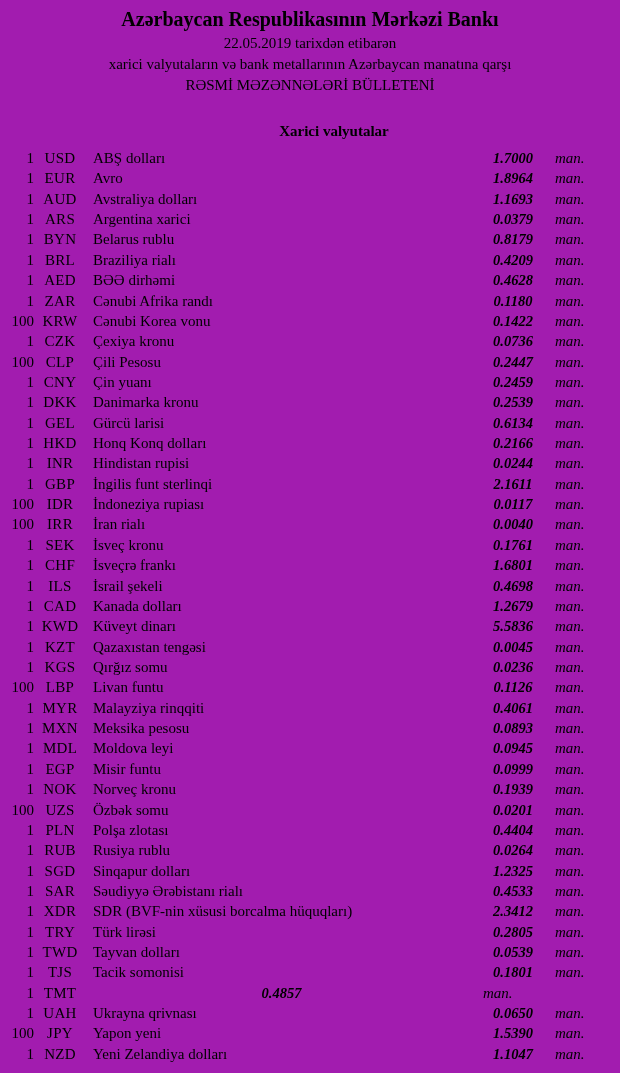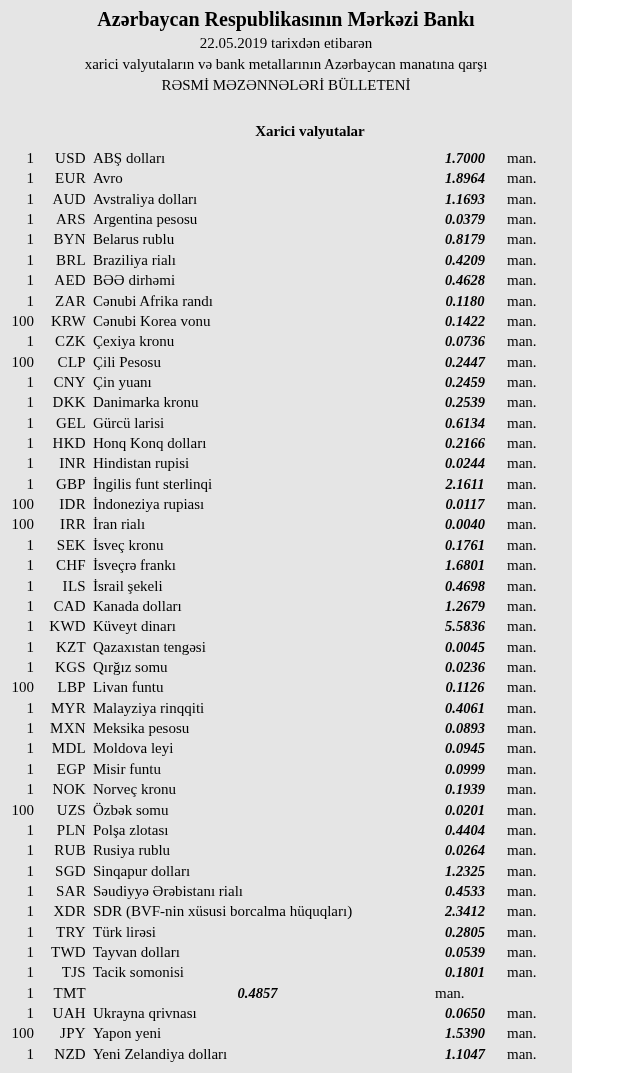--- a/index.html
+++ b/index.html
@@ -3,23 +3,23 @@
 <meta charset="utf-8">
 <style>
   html, body {
     margin: 0;
     padding: 0;
     background: #ffffff;
     color: #000000;
     font-family: "Liberation Serif", "DejaVu Serif", serif;
   }
   .page {
-    width: 572px;
+    width: 620px;
     height: 1073px;
-    background: #e5e5e5;
+    background: #a21caf;
     overflow: hidden;
     box-sizing: border-box;
   }
   .doc-header {
     text-align: center;
     padding-top: 5px;
   }
   .doc-title {
     font-size: 20px;
     font-weight: bold;
@@ -47,37 +47,38 @@
     grid-template-columns: 34px 52px 1fr 72px 43px;
     height: 20.36px;
     line-height: 20.36px;
     font-size: 15px;
     align-items: baseline;
   }
   .qty {
     text-align: right;
   }
   .code {
-    text-align: right;
+    text-align: center;
     letter-spacing: 0.3px;
     font-family: Liberation Serif, serif;
   }
   .name {
     padding-left: 7px;
     white-space: nowrap;
     overflow: hidden;
   }
   .rate {
     font-weight: bold;
     font-style: italic;
     text-align: center;
     font-size: 14.5px;
   }
   .unit {
     padding-left: 6px;
+    font-style: italic;
   }
 </style>
 </head>
 <body>
 
 <div class="page">
 
   <div class="doc-header">
     <div class="doc-title">Azərbaycan Respublikasının Mərkəzi Bankı</div>
     <div class="doc-subline">22.05.2019 tarixdən etibarən</div>
@@ -108,21 +109,21 @@
       <span class="qty">1</span>
       <span class="code">AUD</span>
       <span class="name">Avstraliya dolları</span>
       <span class="rate">1.1693</span>
       <span class="unit">man.</span>
     </div>
 
     <div class="row">
       <span class="qty">1</span>
       <span class="code">ARS</span>
-      <span class="name">Argentina pesosu</span>
+      <span class="name">Argentina xarici</span>
       <span class="rate">0.0379</span>
       <span class="unit">man.</span>
     </div>
 
     <div class="row">
       <span class="qty">1</span>
       <span class="code">BYN</span>
       <span class="name">Belarus rublu</span>
       <span class="rate">0.8179</span>
       <span class="unit">man.</span>

